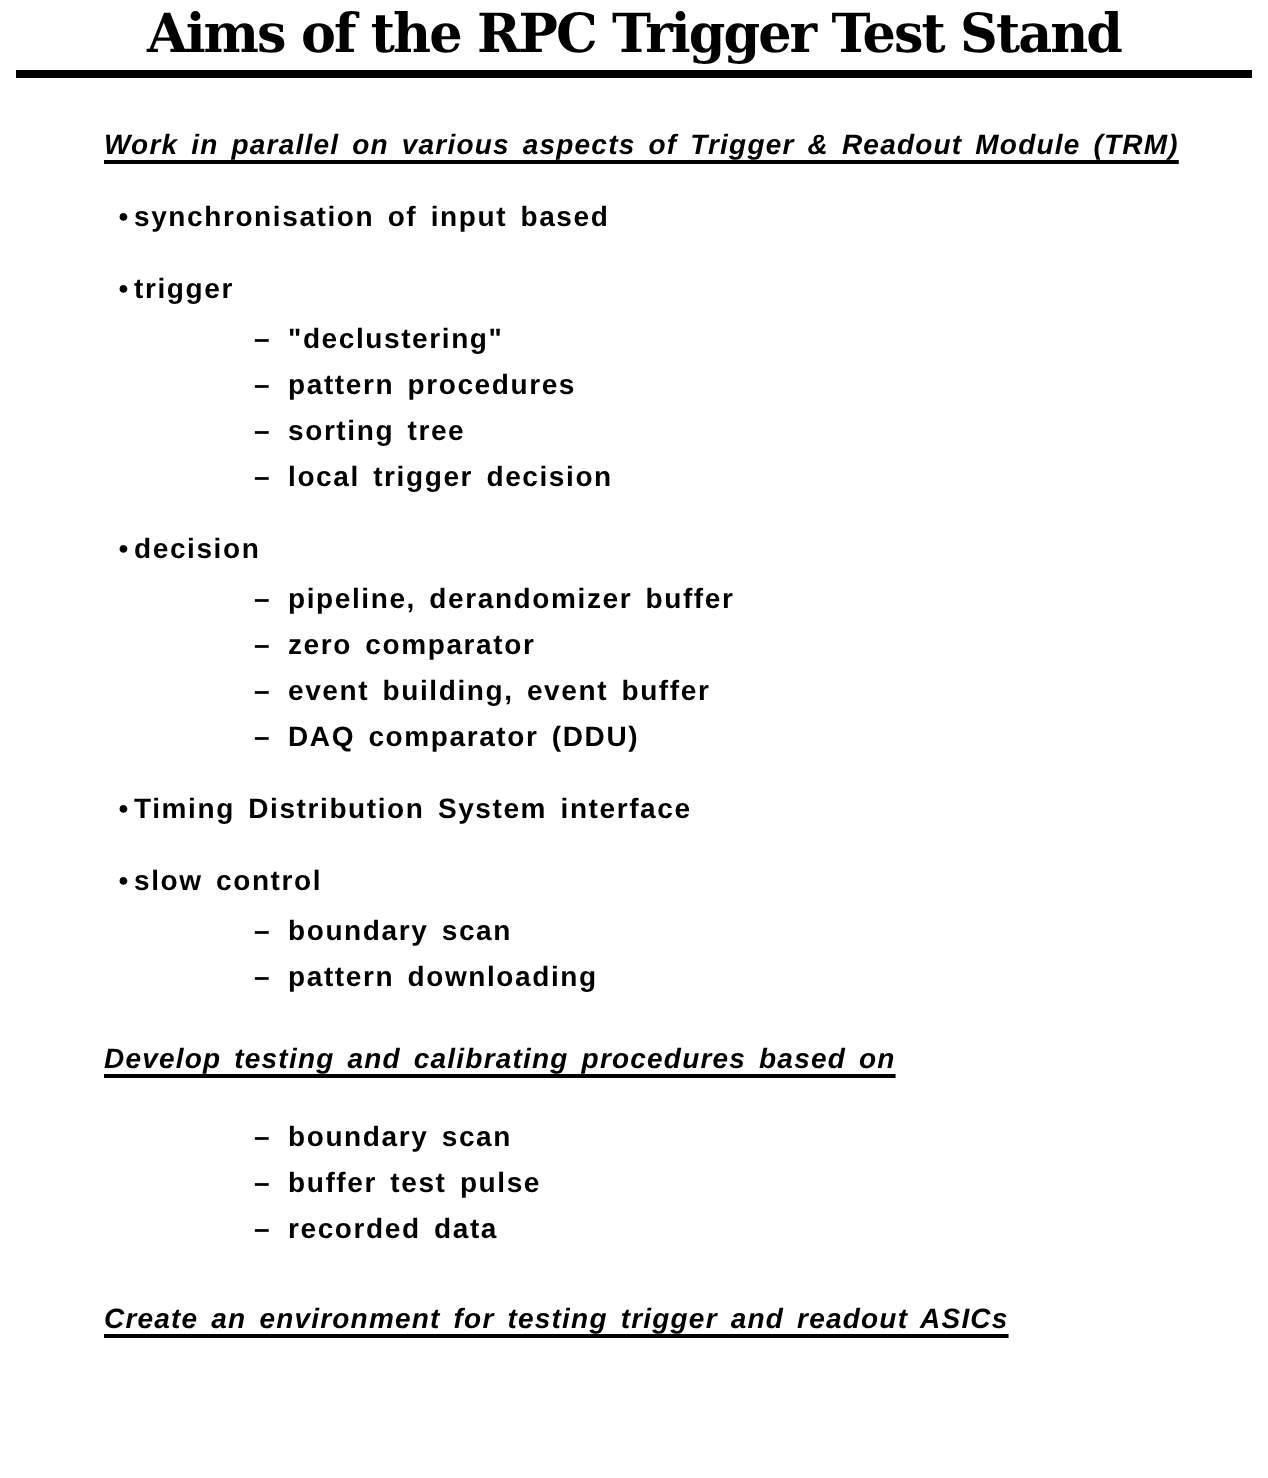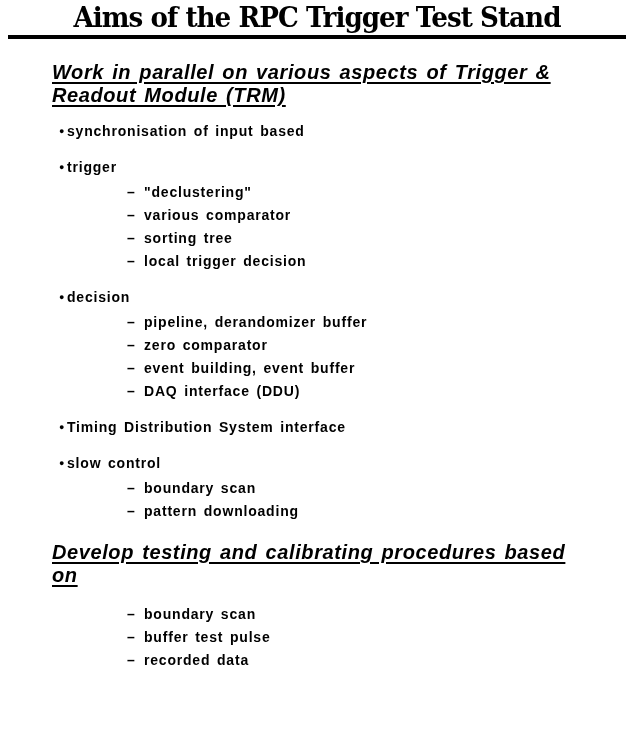--- a/index.html
+++ b/index.html
@@ -31,21 +31,21 @@
   .content {
     padding: 22px 20px 0 52px;
   }
 
   .heading {
     font-weight: bold;
     font-style: italic;
     text-decoration: underline;
     text-decoration-thickness: 2px;
     text-underline-offset: 3px;
-    font-size: 20px;
+    font-size: 14px;
     letter-spacing: 0.6px;
     word-spacing: 2px;
     line-height: 23px;
     max-width: 545px;
   }
   .heading-develop { margin-top: 18px; }
   .heading-furnish { margin-top: 13px; }
   .heading-create  { margin-top: 22px; }
 
   .bullet-line {
@@ -101,21 +101,21 @@
       <span class="bullet-glyph">●</span>
       <span>trigger</span>
     </div>
     <div class="sub-group">
       <div class="sub-line">
         <span class="dash-glyph">–</span>
         <span>"declustering"</span>
       </div>
       <div class="sub-line">
         <span class="dash-glyph">–</span>
-        <span>various comparator</span>
+        <span>pattern procedures</span>
       </div>
       <div class="sub-line">
         <span class="dash-glyph">–</span>
         <span>sorting tree</span>
       </div>
       <div class="sub-line">
         <span class="dash-glyph">–</span>
         <span>local trigger decision</span>
       </div>
     </div>
@@ -132,21 +132,21 @@
       <div class="sub-line">
         <span class="dash-glyph">–</span>
         <span>zero comparator</span>
       </div>
       <div class="sub-line">
         <span class="dash-glyph">–</span>
         <span>event building, event buffer</span>
       </div>
       <div class="sub-line">
         <span class="dash-glyph">–</span>
-        <span>DAQ interface (DDU)</span>
+        <span>DAQ comparator (DDU)</span>
       </div>
     </div>
 
     <div class="bullet-line">
       <span class="bullet-glyph">●</span>
       <span>Timing Distribution System interface</span>
     </div>
 
     <div class="bullet-line">
       <span class="bullet-glyph">●</span>
@@ -173,15 +173,16 @@
         <span class="dash-glyph">–</span>
         <span>buffer test pulse</span>
       </div>
       <div class="sub-line">
         <span class="dash-glyph">–</span>
         <span>recorded data</span>
       </div>
     </div>
 
 
+    <div class="heading heading-create">Create an environment for testing trigger and readout ASICs</div>
 
   </div>
 </div>
 
 </body></html>

